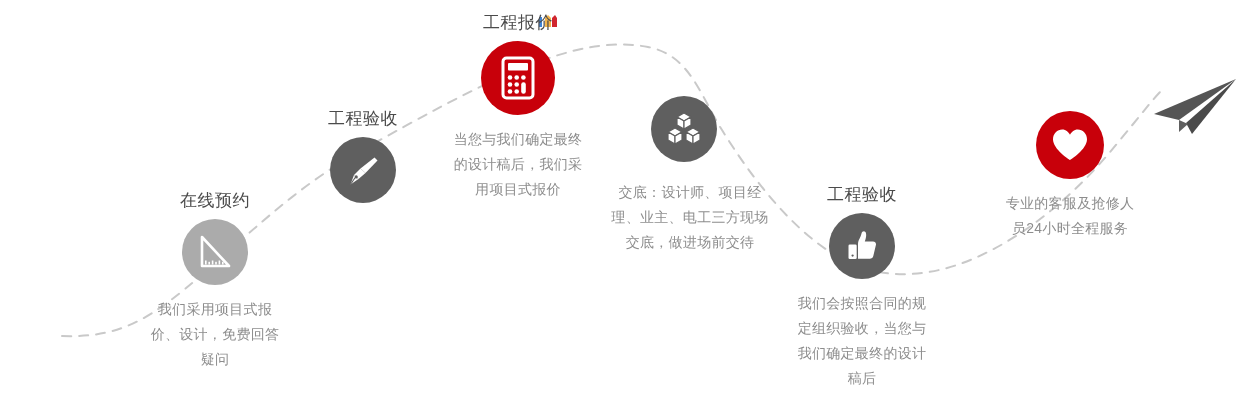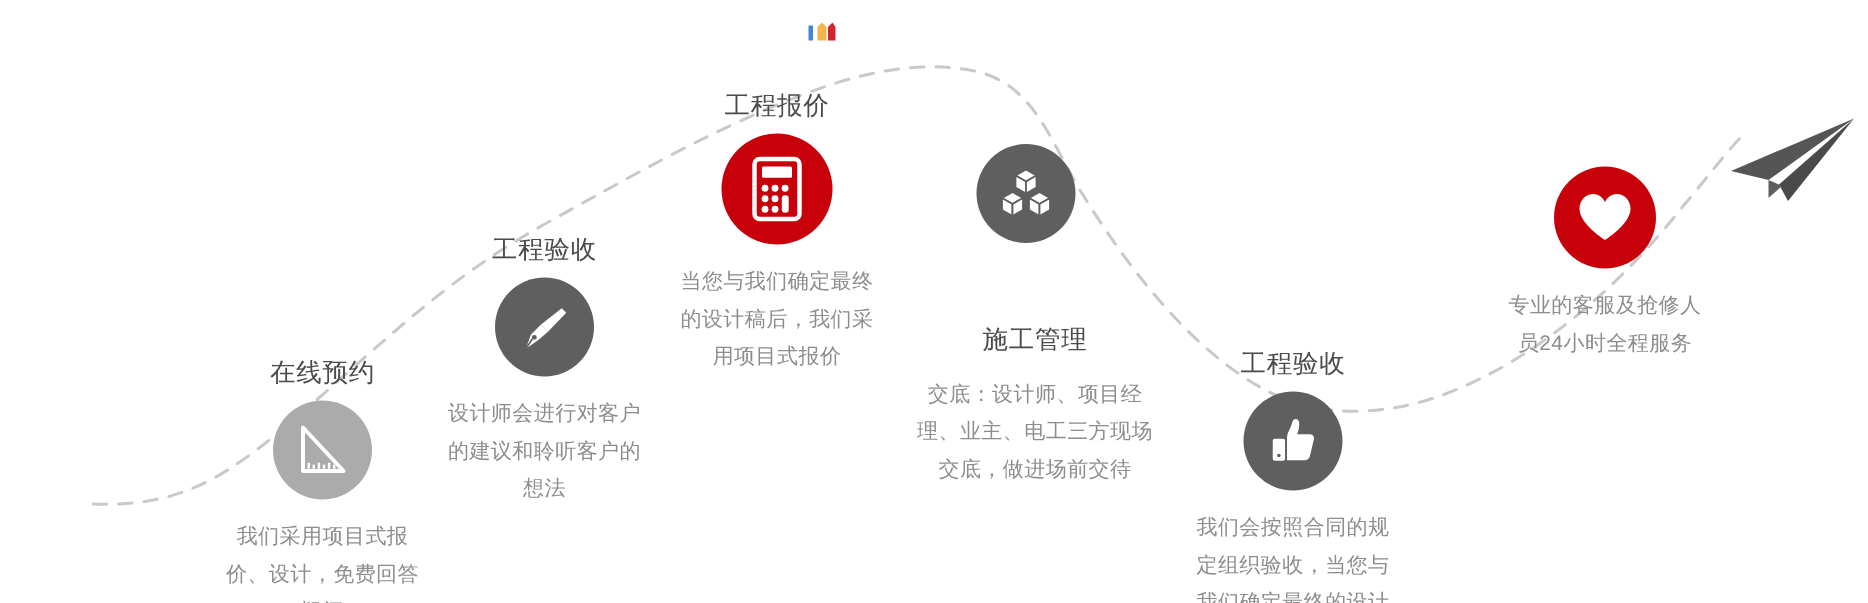--- a/index.html
+++ b/index.html
@@ -31,21 +31,20 @@
     position: absolute;
     width: 210px;
     text-align: center;
   }
   .step-title {
     font-size: 17px;
     line-height: 22px;
     color: #4b4b4b;
     letter-spacing: 0.5px;
     white-space: nowrap;
-    margin-top: 48px;
   }
   .step-icon {
     width: 66px;
     height: 66px;
     border-radius: 50%;
     margin: 7px auto 8px auto;
     display: flex;
     align-items: center;
     justify-content: center;
   }
@@ -121,21 +120,20 @@
     <div class="step-title">工程验收</div>
     <div class="step-icon" style="background:#5f5f5f;">
       <svg width="38" height="38" viewBox="0 0 38 38">
         <path d="M30.5 6.5 L33.5 9.5 L21.5 22 L16.5 17.5 Z" fill="#ffffff"></path>
         <path d="M16.5 17.5 L21.5 22 L14.5 28 L10 24 Z" fill="#ffffff"></path>
         <path d="M10 24 L14.5 28 L6.5 33.5 Z" fill="#ffffff"></path>
         <circle cx="12.2" cy="25.9" r="1.6" fill="#5f5f5f"></circle>
         <path d="M11 26.8 L6.5 33.5" stroke="#5f5f5f" stroke-width="1.1"></path>
       </svg>
     </div>
-    <div class="step-desc">设计师会进行对客户的建议和聆听客户的想法</div>
   </div>
 
   <div class="step" style="left:413px; top:12px;">
     <div class="step-title">工程报价</div>
     <div class="step-icon" style="background:#c8000a; width:74px; height:74px;">
       <svg width="42" height="44" viewBox="0 0 42 44">
         <rect x="6" y="2" width="30" height="40" rx="3.5" fill="none" stroke="#ffffff" stroke-width="3"></rect>
         <rect x="11" y="7" width="20" height="7.5" rx="1" fill="#ffffff"></rect>
         <g fill="#ffffff">
           <circle cx="13" cy="21.5" r="2.3"></circle>
@@ -161,21 +159,20 @@
           <path d="M27 8 L27 16 L20 20 L20 12 Z"></path>
           <path d="M11 19 L18 23 L11 27 L4 23 Z"></path>
           <path d="M4 23 L11 27 L11 35 L4 31 Z"></path>
           <path d="M18 23 L18 31 L11 35 L11 27 Z"></path>
           <path d="M29 19 L36 23 L29 27 L22 23 Z"></path>
           <path d="M22 23 L29 27 L29 35 L22 31 Z"></path>
           <path d="M36 23 L36 31 L29 35 L29 27 Z"></path>
         </g>
       </svg>
     </div>
-    <div class="step-title">施工管理</div>
     <div class="step-desc lg">交底：设计师、项目经理、业主、电工三方现场交底，做进场前交待</div>
   </div>
 
   <div class="step" style="left:757px; top:184px;">
     <div class="step-title">工程验收</div>
     <div class="step-icon" style="background:#5f5f5f;">
       <svg width="38" height="38" viewBox="0 0 38 38">
         <path d="M15 17 C15 13, 17.5 11, 18.5 6.5 C19 4.2, 21.2 3.6, 22.4 5 C23.6 6.5, 23.4 10.5, 21.8 14.5 L30 14.5 C32.2 14.5, 33.4 16.2, 32.9 18 L30.3 29 C29.9 30.8, 28.5 31.8, 26.8 31.8 L15 31.8 Z" fill="#ffffff"></path>
         <rect x="5.5" y="17.5" width="8.2" height="14.6" rx="1.3" fill="#ffffff"></rect>
         <circle cx="9.6" cy="28.6" r="1.15" fill="#5f5f5f"></circle>

